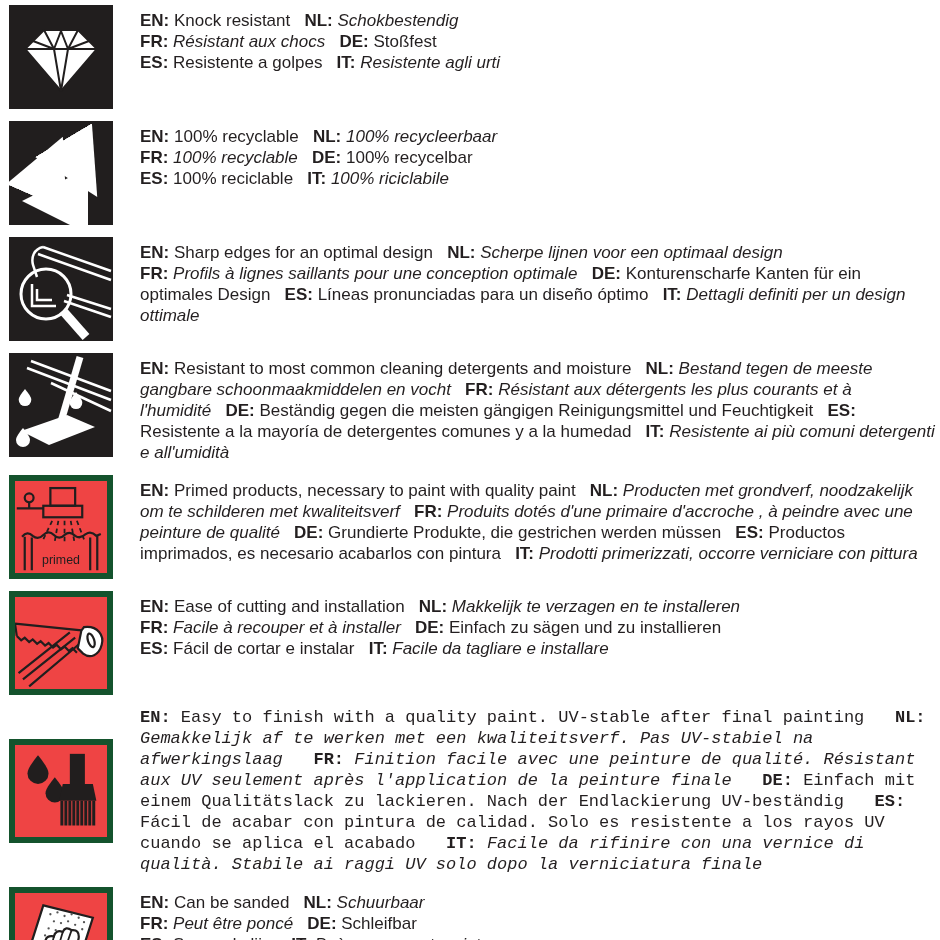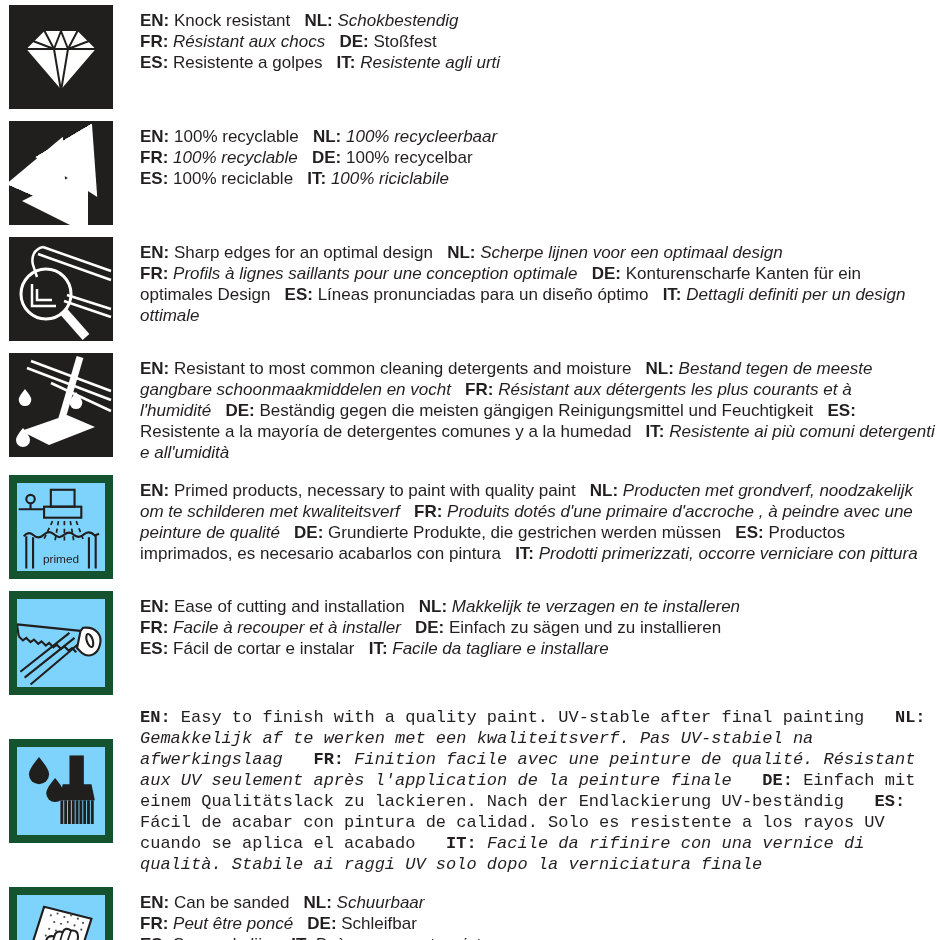--- a/index.html
+++ b/index.html
@@ -3,21 +3,21 @@
 <meta charset="utf-8">
 <style>
   html,body{margin:0;padding:0;background:#ffffff;}
   body{width:940px;height:940px;overflow:hidden;font-family:"Liberation Sans",sans-serif;color:#231f20;}
   .page{padding:5px 4px 0 9px;}
   .row{display:flex;align-items:flex-start;margin-bottom:12px;}
   .row:nth-child(7){align-items:center;}
   .row:nth-child(7) .desc{padding-top:0;font-family:Liberation Mono, monospace;}
   .icon-box{flex:0 0 104px;width:104px;height:104px;box-sizing:border-box;margin-right:27px;}
   .icon-box.dark{background:#211e1e;}
-  .icon-box.light{background:#7dd3fc;border:8px solid #14532d;}
+  .icon-box.light{background:#ef4444;border:6px solid #14532d;}
   .icon-box svg{width:100%;height:100%;display:block;}
   .desc{margin:0;padding-top:5px;font-size:17px;line-height:21px;max-width:798px;letter-spacing:0;}
   .lang{font-weight:bold;font-style:normal;}
   .it{font-style:italic;}
 </style>
 </head>
 <body>
 
 <main class="page" id="feature-sheet">
   <section class="row">

